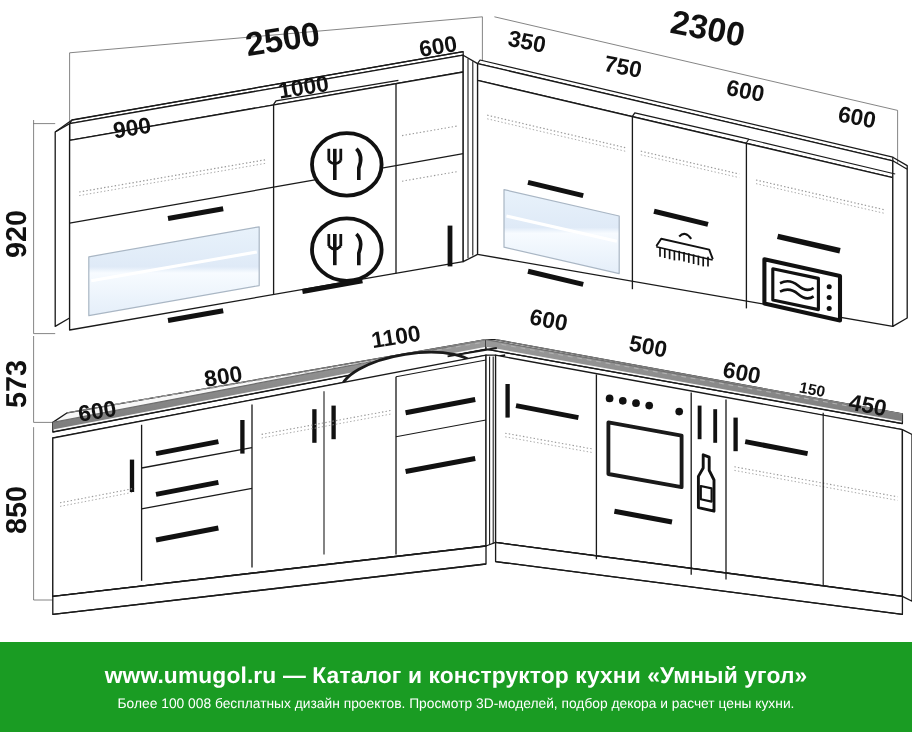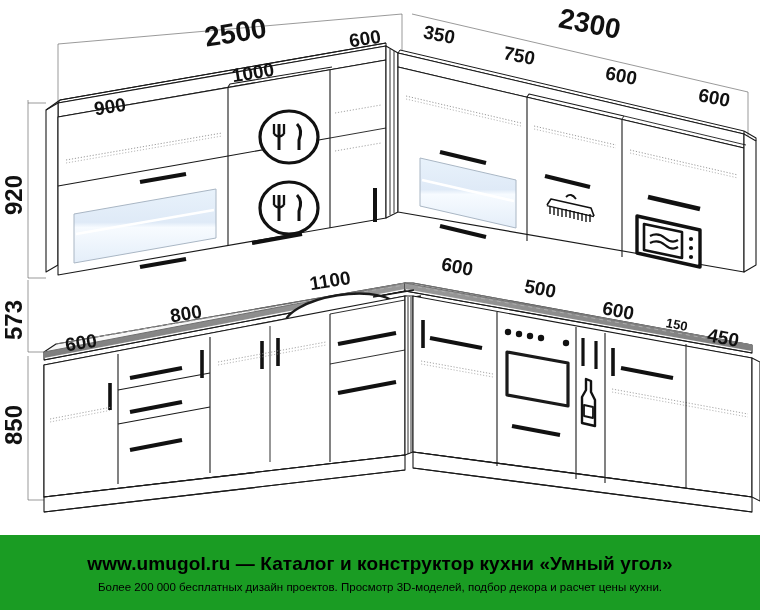--- a/index.html
+++ b/index.html
@@ -4,21 +4,21 @@
 <style>
   html,body{margin:0;padding:0;background:#ffffff;}
   body{width:760px;height:610px;overflow:hidden;
        font-family:"Liberation Sans","DejaVu Sans",sans-serif;}
   #stage{position:relative;width:760px;height:610px;background:#fff;}
   #drawing{position:absolute;left:0;top:0;width:760px;height:535px;}
   .dim{font-weight:bold;fill:#111;font-family:"Liberation Sans",sans-serif;}
 
   
   #footer{position:absolute;left:0;top:535px;width:760px;height:75px;
-          background:#1a9c23;color:#000000;text-align:center;
+          background:#1a9c23;color:#ffffff;text-align:center;
           display:flex;flex-direction:column;align-items:center;
           justify-content:center;}
   #footer .line1{font-size:19px;font-weight:bold;letter-spacing:.1px;
                  white-space:nowrap;margin-bottom:6px;}
   #footer .line2{font-size:11.5px;font-weight:normal;white-space:nowrap;}
   #footer .dash{font-weight:bold;}
 </style>
 </head>
 <body>
 
@@ -349,16 +349,16 @@
       <text x="722" y="344" font-size="19" text-anchor="middle" transform="rotate(11 722 344)">450</text>
     </g>
   </svg>
 
   <div id="footer">
     <div class="line1">
       <span>www.umugol.ru</span>
       <span class="dash">—</span>
       <span>Каталог и конструктор кухни «Умный угол»</span>
     </div>
-    <div class="line2">Более 200 000 бесплатных дизайн проектов. Просмотр 3D-моделей, подбор декора и расчет цены кухни.</div>
+    <div class="line2">Более 100 008 бесплатных дизайн проектов. Просмотр 3D-моделей, подбор декора и расчет цены кухни.</div>
   </div>
 
 </div>
 
 </body></html>

